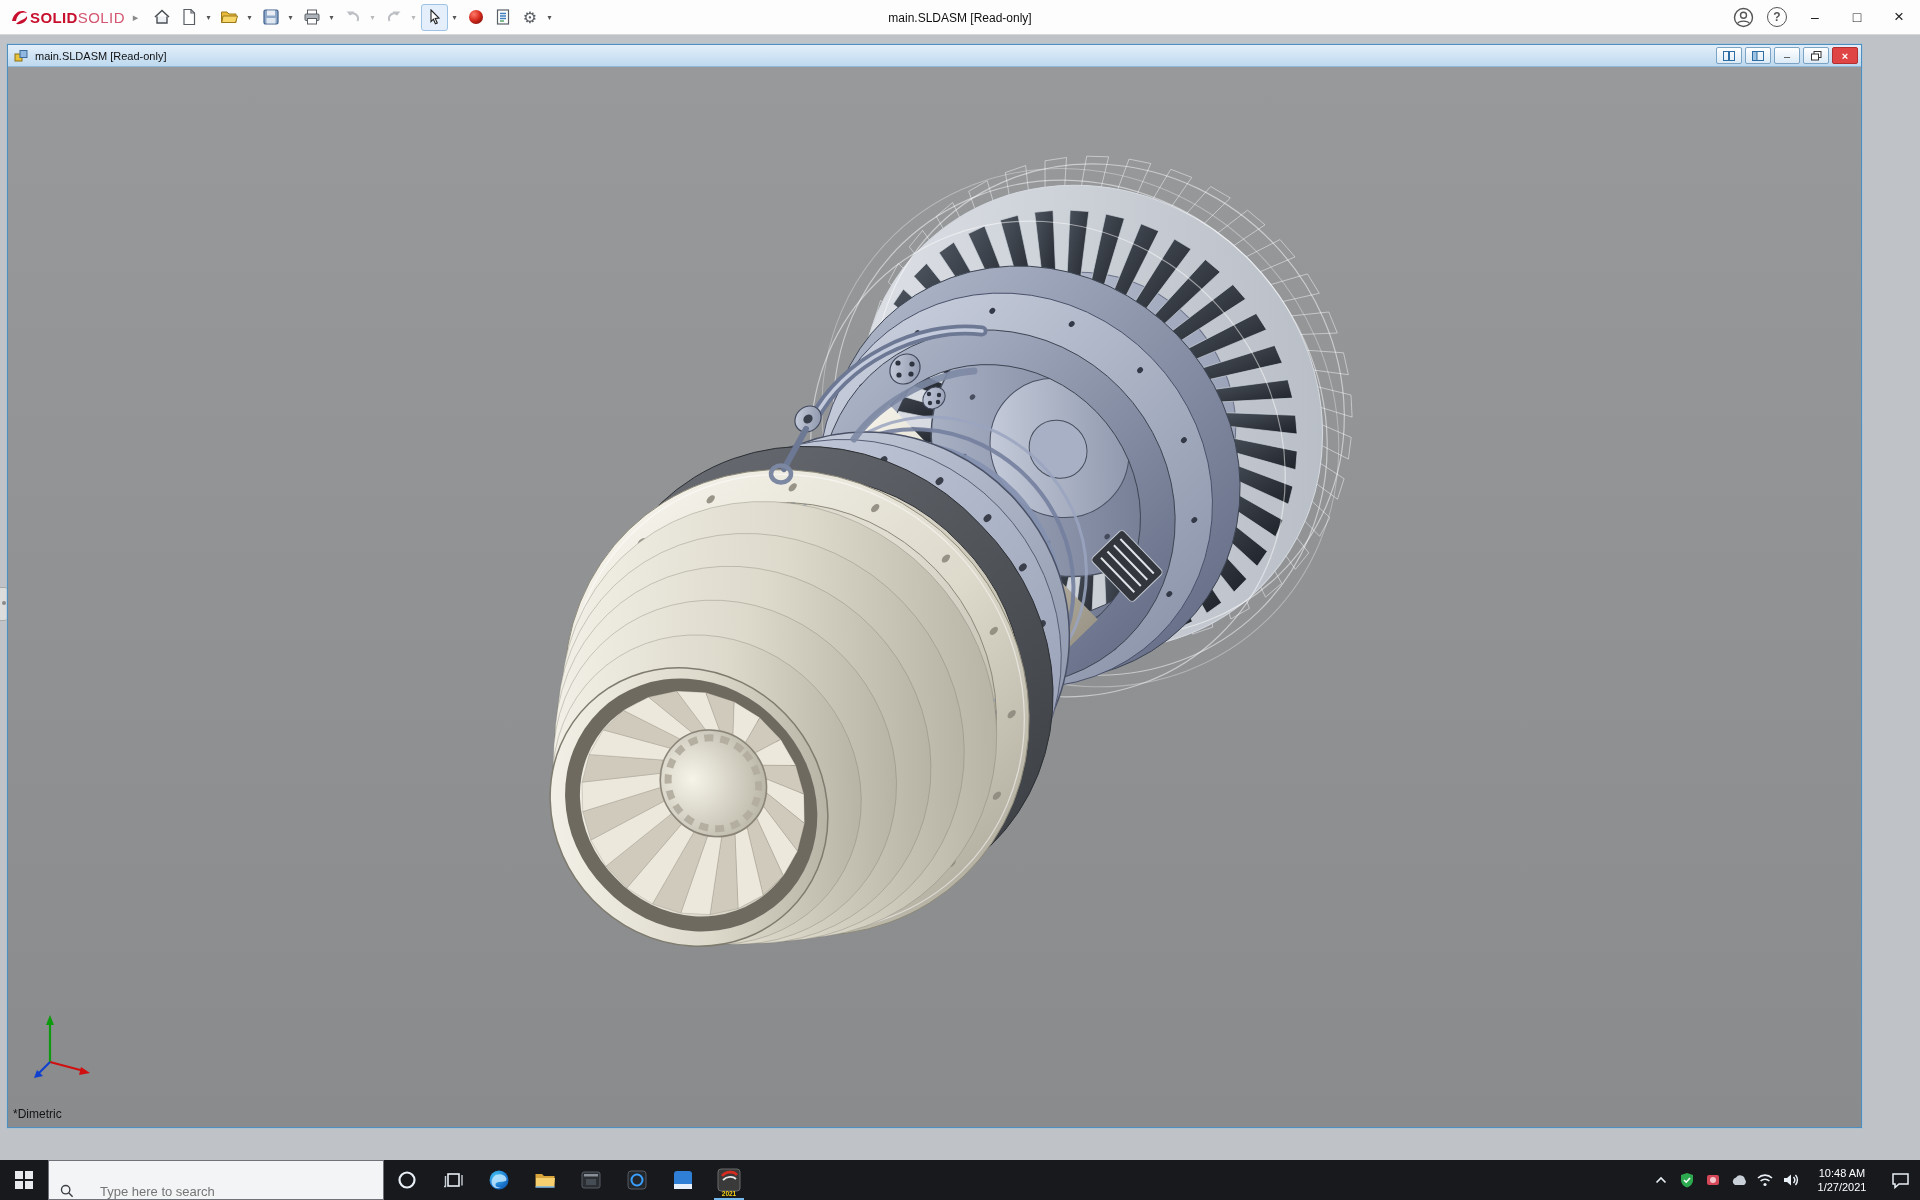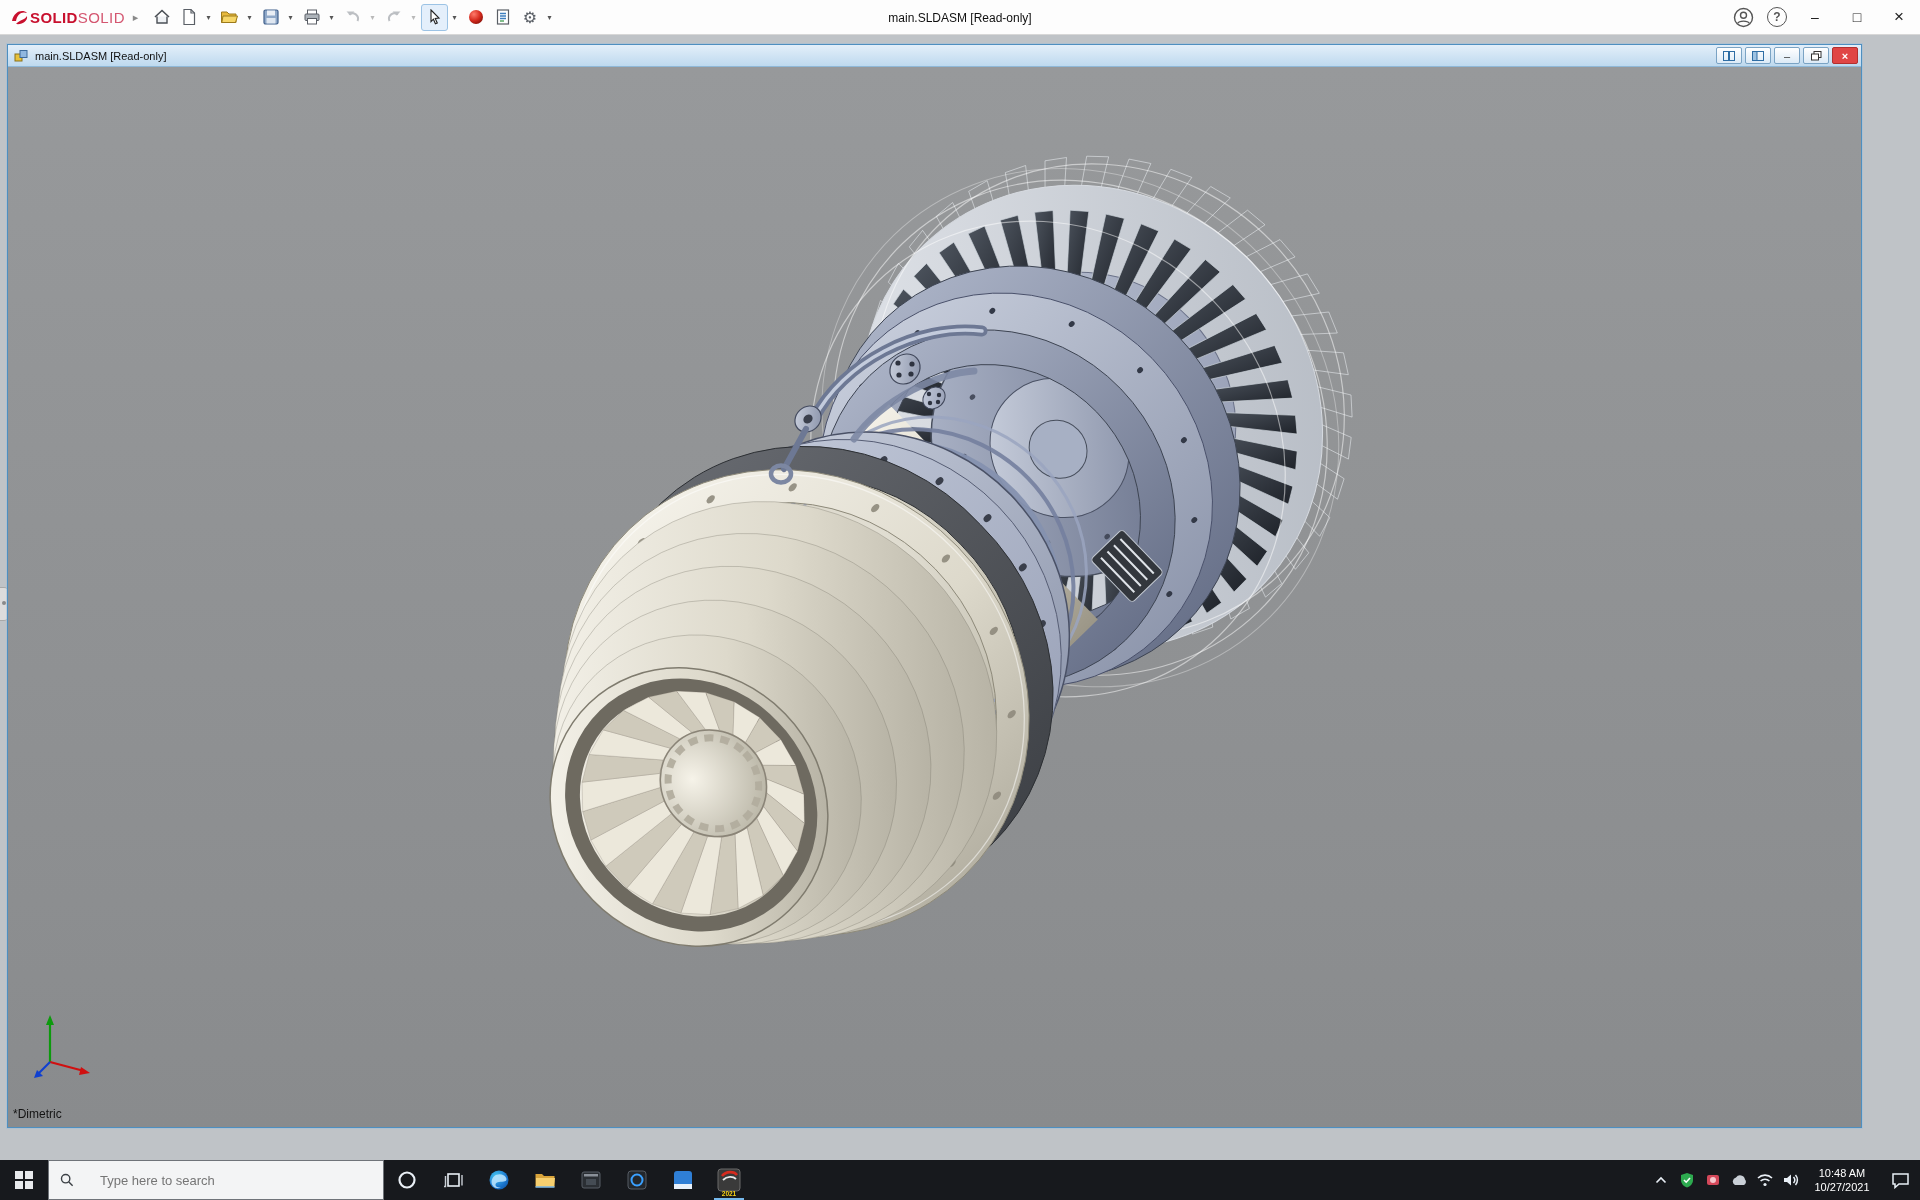--- a/index.html
+++ b/index.html
@@ -36,21 +36,21 @@
   .dwbtn.close{background:#e04545;border-color:#b23030;color:#fff;font-weight:bold}
   .viewport{position:absolute;left:0;top:22px;right:0;bottom:0;background:linear-gradient(#97999b,#898b8d);overflow:hidden}
   .viewport svg{position:absolute;inset:0}
   .orient{position:absolute;left:5px;bottom:6px;font-size:12px;font-weight:normal;color:#141414}
 
   
   .taskbar{position:absolute;left:0;top:1160px;width:1920px;height:40px;background:#17191d;display:flex;align-items:center;z-index:40}
   .startbtn{width:48px;height:40px;display:flex;align-items:center;justify-content:center}
   .winlogo{display:grid;grid-template-columns:8px 8px;grid-template-rows:8px 8px;gap:1.5px}
   .winlogo div{background:#e8eaed}
-  .search{width:336px;height:40px;background:#f3f4f5;border:1px solid #6f7379;display:flex;align-items:center;gap:26px;padding:8px 11px}
+  .search{width:336px;height:40px;background:#f3f4f5;border:1px solid #6f7379;display:flex;align-items:flex-end;gap:26px;padding:0 11px}
   .search input{border:none;background:transparent;outline:none;font-size:13px;color:#454a50;width:100%;font-family:"Liberation Sans",sans-serif}
   .tkbtn{width:46px;height:40px;display:flex;align-items:center;justify-content:center;position:relative}
   .tkbtn.active::after{content:"";position:absolute;left:8px;right:8px;bottom:0;height:2.5px;background:#76b9ed}
   .tray{position:absolute;right:0;top:0;height:40px;display:flex;align-items:center}
   .traybtn{width:26px;height:40px;display:flex;align-items:center;justify-content:center}
   .clock{width:76px;height:40px;display:flex;flex-direction:column;align-items:center;justify-content:center;color:#fff;font-size:11px;line-height:14px;text-align:center}
   .action{width:40px;height:40px;display:flex;align-items:center;justify-content:center}
   .swbadge{position:absolute;bottom:3px;left:0;right:0;text-align:center;font-size:6.5px;color:#f7d117;font-weight:bold}
 </style>
 </head>
@@ -601,21 +601,21 @@
       </div>
       <div class="traybtn">
         <svg width="18" height="16" viewBox="0 0 18 16">
           <path d="M2 6 H5 L9 2.5 V13.5 L5 10 H2 Z" fill="#e9eff6"></path>
           <path d="M11.5 5 A4.5 4.5 0 0 1 11.5 11" fill="none" stroke="#e9eff6" stroke-width="1.5"></path>
           <path d="M13.5 3 A7.5 7.5 0 0 1 13.5 13" fill="none" stroke="#e9eff6" stroke-width="1.5"></path>
         </svg>
       </div>
       <div class="clock">
         <span>10:48 AM</span>
-        <span>10/27/2021</span>
+        <span>1/27/2021</span>
       </div>
       <div class="action">
         <svg width="19" height="17" viewBox="0 0 19 17">
           <path d="M2 2 H17 V12 H8 L4 15.5 V12 H2 Z" fill="none" stroke="#e9eff6" stroke-width="1.5"></path>
         </svg>
       </div>
     </div>
   </div>
 </div>
 

